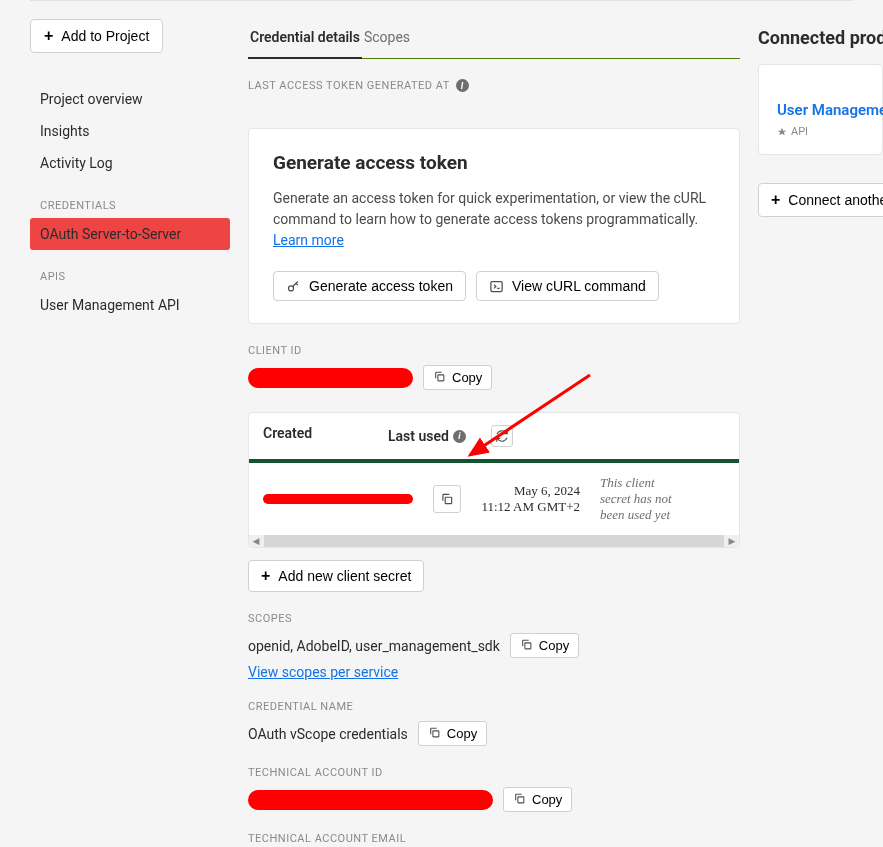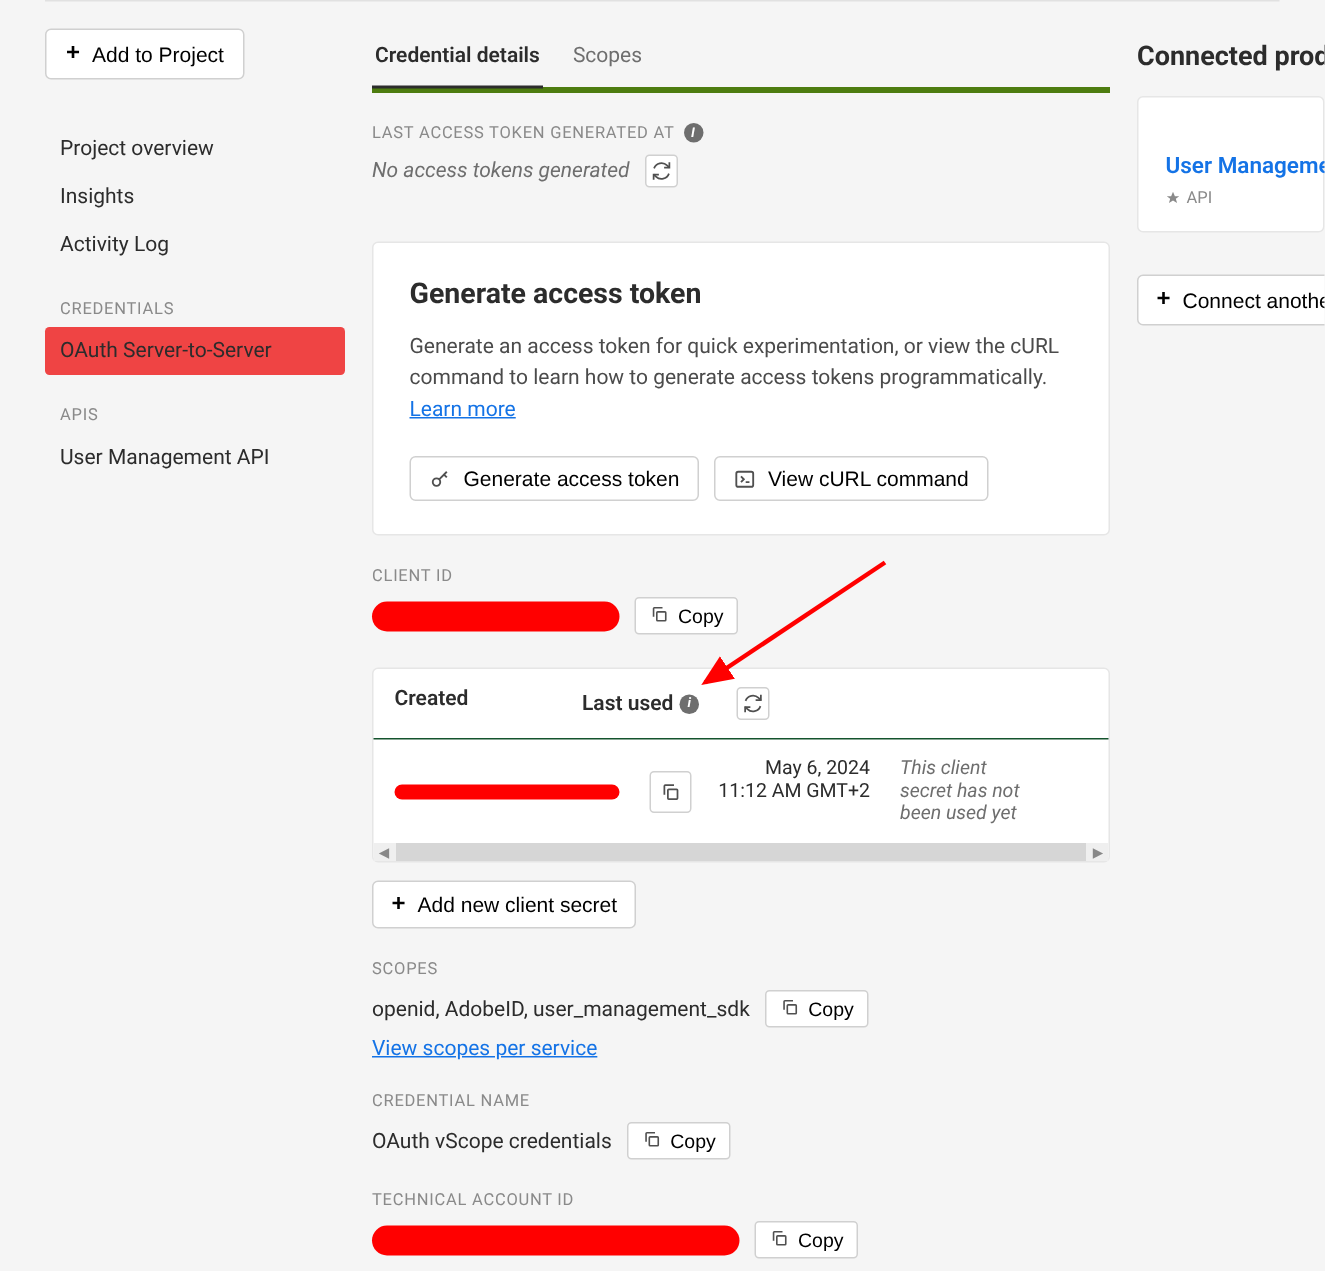--- a/index.html
+++ b/index.html
@@ -59,22 +59,21 @@
   background: #ef4444;
   border-radius: 3px;
 }
 .main {
   flex: 1;
   padding: 0 18px;
   min-width: 0;
 }
 .tabs {
   display: flex;
-  gap: 18px;
-  border-bottom: 4px solid #4d7c0f;
+  border-bottom: 1px solid #4d7c0f;
   margin-bottom: 20px;
 }
 .tab {
   padding: 10px 2px 12px;
   font-size: 14px;
   color: #6e6e6e;
   cursor: pointer;
   border-bottom: 2px solid transparent;
   margin-bottom: -1px;
 }
@@ -202,22 +201,24 @@
   font-weight: 600;
   font-size: 14px;
   color: #2c2c2c;
 }
 .col-secret { flex: 1; }
 .col-created { width: 105px; text-align: left; }
 .col-lastused { width: 105px; padding-left: 20px; display: flex; align-items: center; gap: 4px;}
 .col-actions { width: 40px; display:flex; justify-content:flex-end; align-items:center;}
 .secret-row {
   display: flex;
+  align-items: center;
   padding: 12px 14px;
-  border-top: 1px solid #14532d;
+  border-top: 4px solid #14532d;
+  font-family: Liberation Serif, serif;
 }
 .created-cell { width: 105px; text-align: right; font-size: 13px; color: #2c2c2c;}
 .lastused-cell { width: 105px; padding-left: 20px; font-style: italic; font-size: 13px; color: #6e6e6e;}
 .hscrollbar {
   height: 12px;
   background: #efefef;
   display: flex;
   align-items: center;
   position: relative;
 }
@@ -310,31 +311,20 @@
 
   <div class="main">
     <div class="tabs">
       <div class="tab active">Credential details</div>
       <div class="tab">Scopes</div>
     </div>
 
     <div class="section-label">
       <span>LAST ACCESS TOKEN GENERATED AT</span>
       <span class="info-icon">i</span>
-    </div>
-    <div class="token-row">
-      <span>No access tokens generated</span>
-      <button class="refresh-btn">
-        <svg width="14" height="14" viewBox="0 0 24 24" fill="none" stroke="#505050" stroke-width="2">
-            <path d="M21 2v6h-6"></path>
-            <path d="M3 22v-6h6"></path>
-            <path d="M3.51 9a9 9 0 0114.85-3.36L21 8"></path>
-            <path d="M20.49 15a9 9 0 01-14.85 3.36L3 16"></path>
-          </svg>
-      </button>
     </div>
 
     <div class="card">
       <h2>Generate access token</h2>
       <p>
         <span>Generate an access token for quick experimentation, or view the cURL command to learn how to generate access tokens programmatically.  </span><a href="#">Learn more</a>
       </p>
       <div class="card-actions">
         <button class="btn">
           <svg width="15" height="15" viewBox="0 0 24 24" fill="none" stroke="#505050" stroke-width="2">

